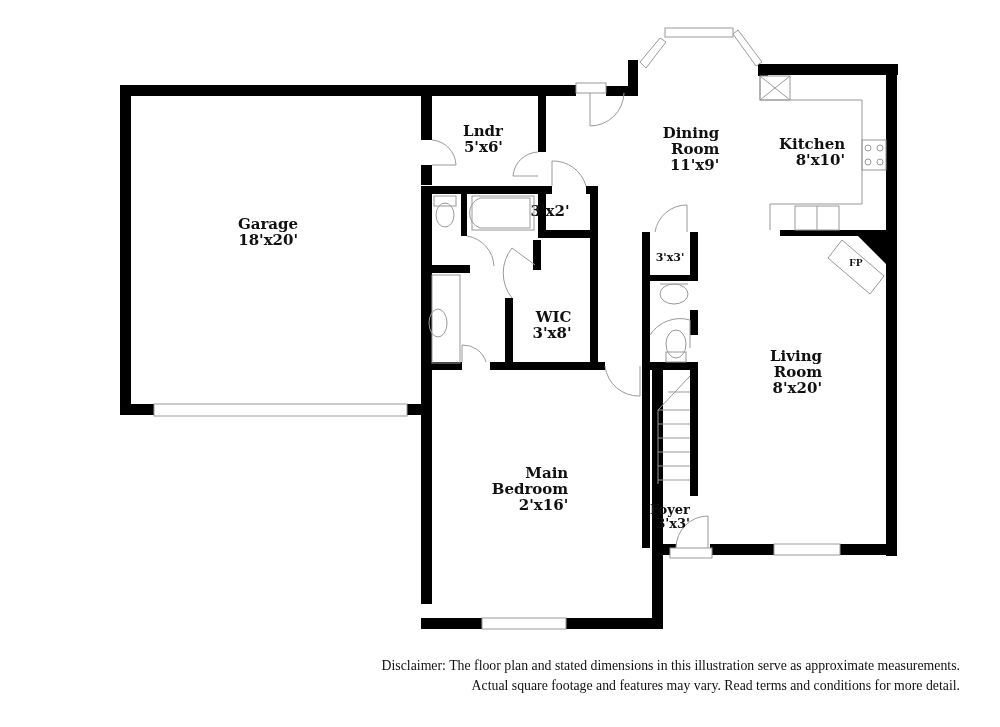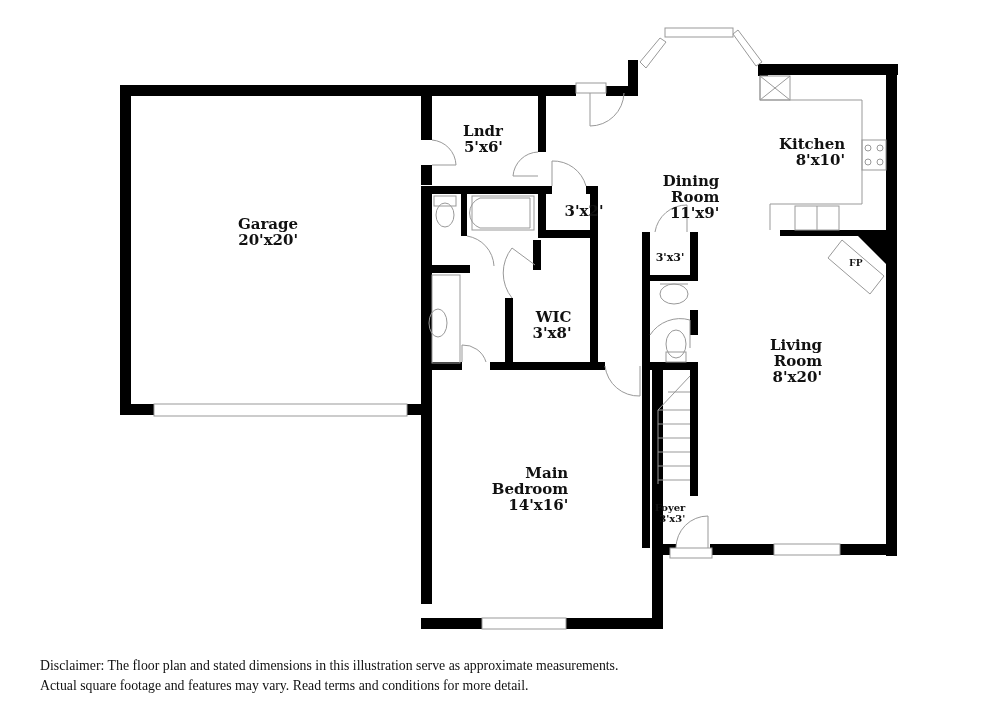--- a/index.html
+++ b/index.html
@@ -1,21 +1,21 @@
 <!DOCTYPE html>
 <html><head>
 <meta charset="utf-8">
 <style>
   html, body { margin:0; padding:0; background:#ffffff; }
   body { width:1000px; height:727px; position:relative; overflow:hidden; font-family:"DejaVu Serif", serif; }
   #plan { position:absolute; left:0; top:0; width:1000px; height:650px; }
   .lbl { position:absolute; text-align:right; font-weight:bold; color:#111; line-height:1.05; font-size:15px; transform:translateX(-50%); white-space:nowrap; }
   .lbl.small { font-size:13px; }
-  .lbl.tiny { font-size:10px; }
-  #disclaimer { position:absolute; left:0; top:655px; width:1000px; text-align:left; font-family:"Liberation Serif", serif; font-size:15px; color:#111; line-height:20px; }
+  .lbl.tiny { font-size:13px; }
+  #disclaimer { position:absolute; left:0; top:655px; width:1000px; text-align:right; font-family:"Liberation Serif", serif; font-size:15px; color:#111; line-height:20px; }
   #disclaimer div { transform:scaleX(0.92); }
 </style>
 </head>
 <body>
 
 <svg id="plan" viewBox="0 0 1000 650" xmlns="http://www.w3.org/2000/svg">
   <g fill="#000">
 
     <rect x="120" y="85" width="312" height="11"></rect>
     <rect x="120" y="85" width="11" height="330"></rect>
@@ -132,57 +132,57 @@
     <line x1="658" y1="438" x2="690" y2="438"></line>
     <line x1="658" y1="452" x2="690" y2="452"></line>
     <line x1="658" y1="466" x2="690" y2="466"></line>
     <line x1="658" y1="480" x2="690" y2="480"></line>
     <line x1="668" y1="392" x2="690" y2="392"></line>
   </g>
 </svg>
 
 <div class="lbl" style="left:268px;top:217px;">
   <div>Garage</div>
-  <div>20'x20'</div>
+  <div>18'x20'</div>
 </div>
 <div class="lbl" style="left:483px;top:124px;">
   <div>Lndr</div>
   <div>5'x6'</div>
 </div>
-<div class="lbl" style="left:691px;top:126px;margin-top:48px;">
+<div class="lbl" style="left:691px;top:126px;">
   <div>Dining</div>
   <div>Room</div>
   <div>11'x9'</div>
 </div>
 <div class="lbl" style="left:812px;top:137px;">
   <div>Kitchen</div>
   <div>8'x10'</div>
 </div>
-<div class="lbl" style="left:584px;top:204px;">
+<div class="lbl" style="left:550px;top:204px;">
   <div>3'x2'</div>
 </div>
 <div class="lbl small" style="left:670px;top:252px;font-size:11px;">
   <div>3'x3'</div>
 </div>
 <div class="lbl" style="left:552px;top:296px;margin-top:14px;">
   <div>WIC</div>
   <div>3'x8'</div>
 </div>
 <div class="lbl small" style="left:856px;top:257px;font-size:11px;font-family:Liberation Serif, serif;">
   <div>FP</div>
 </div>
-<div class="lbl" style="left:796px;top:338px;">
+<div class="lbl" style="left:796px;top:349px;">
   <div>Living</div>
   <div>Room</div>
   <div>8'x20'</div>
 </div>
 <div class="lbl" style="left:530px;top:466px;">
   <div>Main</div>
   <div>Bedroom</div>
-  <div>14'x16'</div>
+  <div>2'x16'</div>
 </div>
 <div class="lbl tiny" style="left:670px;top:503px;">
   <div>Foyer</div>
   <div>3'x3'</div>
 </div>
 
 <div id="disclaimer">
   <div>Disclaimer: The floor plan and stated dimensions in this illustration serve as approximate measurements.</div>
   <div>Actual square footage and features may vary. Read terms and conditions for more detail.</div>
 </div>

